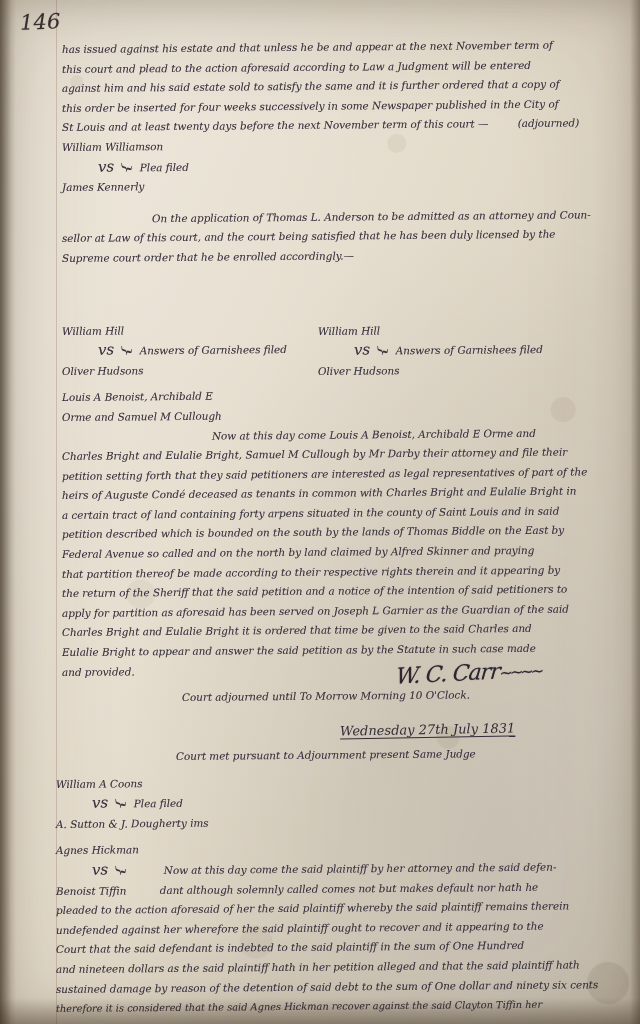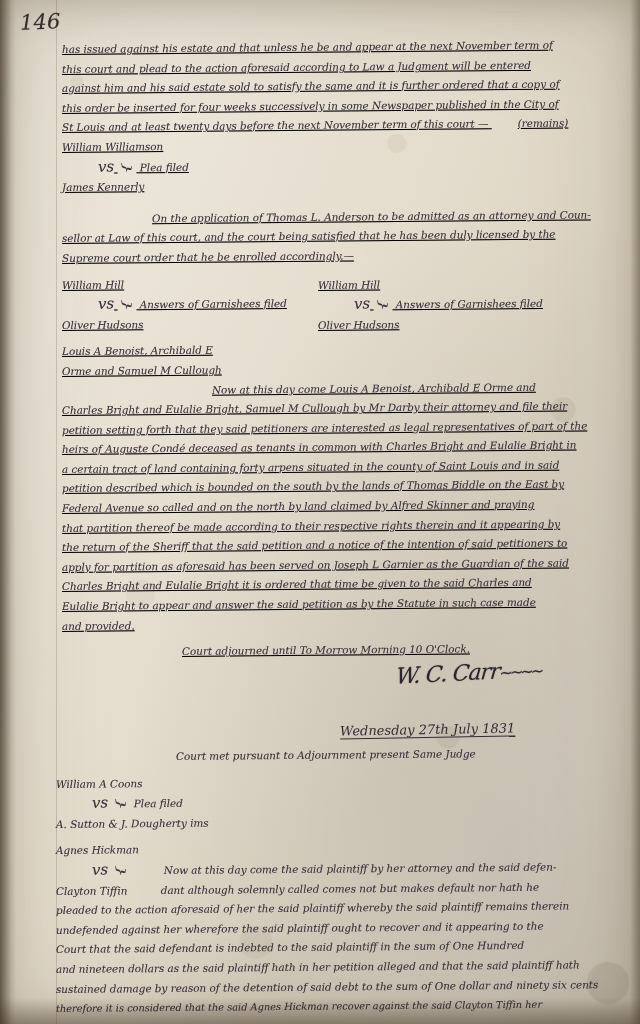--- a/index.html
+++ b/index.html
@@ -96,21 +96,20 @@
     font-family: "DejaVu Serif", serif;
     transform: rotate(-2deg);
     text-shadow: 0 0 1px rgba(60,50,50,.35);
   }
 
   #body-col {
     position: absolute;
     top: 40px;
     left: 62px;
     width: 512px;
-    text-decoration: underline;
   }
 
   .line {
     display: block;
     font-family: "DejaVu Serif", serif;
     font-style: italic;
     font-size: 10.4px;
     line-height: 19.6px;
     color: #3a3340;
     white-space: nowrap;
@@ -136,21 +135,21 @@
     transform: rotate(90deg) scaleX(1.7);
     font-size: 11px;
     color: #3a3340;
     margin: 0 6px;
   }
 
   .twocol {
     display: flex;
     width: 100%;
   }
-  .twocol > div { flex: 1 1 50%; }
+  .twocol > div { flex: 1 1 50%; margin-top: 46px; }
 
   #signature {
     position: absolute;
     top: 660px;
     left: 396px;
     font-family: "DejaVu Serif", serif;
     font-style: italic;
     font-size: 22px;
     color: #2b2630;
     letter-spacing: -1px;
@@ -202,21 +201,21 @@
   <div class="ink" id="folio">146</div>
 
   <div id="body-col">
 
     <span class="line slant">has issued against his estate and that unless he be and appear at the next November term of</span>
     <span class="line slant">this court and plead to the action aforesaid according to Law a Judgment will be entered</span>
     <span class="line slant">against him and his said estate sold to satisfy the same and it is further ordered that a copy of</span>
     <span class="line slant">this order be inserted for four weeks successively in some Newspaper published in the City of</span>
     <span class="line slant">
       <span>St Louis and at least twenty days before the next November term of this court —</span>
-      <span style="padding-left:26px">(remains)</span>
+      <span style="padding-left:26px">(adjourned)</span>
     </span>
 
     <span class="line slant">William Williamson</span>
     <span class="line slant">
       <span class="vs">vs</span>
       <span class="brace">}</span>
       <span>Plea filed</span>
     </span>
     <span class="line slant">James Kennerly</span>
 
@@ -293,21 +292,21 @@
 
     <span class="line gapsm"></span>
 
     <span class="line slant">Agnes Hickman</span>
     <span class="line slant">
       <span class="vs">vs</span>
       <span class="brace">}</span>
       <span style="padding-left:30px">Now at this day come the said plaintiff by her attorney and the said defen-</span>
     </span>
     <span class="line slant">
-      <span>Clayton Tiffin</span>
+      <span>Benoist Tiffin</span>
       <span style="padding-left:30px">dant although solemnly called comes not but makes default nor hath he</span>
     </span>
 
     <span class="line slant">pleaded to the action aforesaid of her the said plaintiff whereby the said plaintiff remains therein</span>
     <span class="line slant">undefended against her wherefore the said plaintiff ought to recover and it appearing to the</span>
     <span class="line slant">Court that the said defendant is indebted to the said plaintiff in the sum of One Hundred</span>
     <span class="line slant">and nineteen dollars as the said plaintiff hath in her petition alleged and that the said plaintiff hath</span>
     <span class="line slant">sustained damage by reason of the detention of said debt to the sum of One dollar and ninety six cents</span>
     <span class="line slant sm">therefore it is considered that the said Agnes Hickman recover against the said Clayton Tiffin her</span>
   </div>

